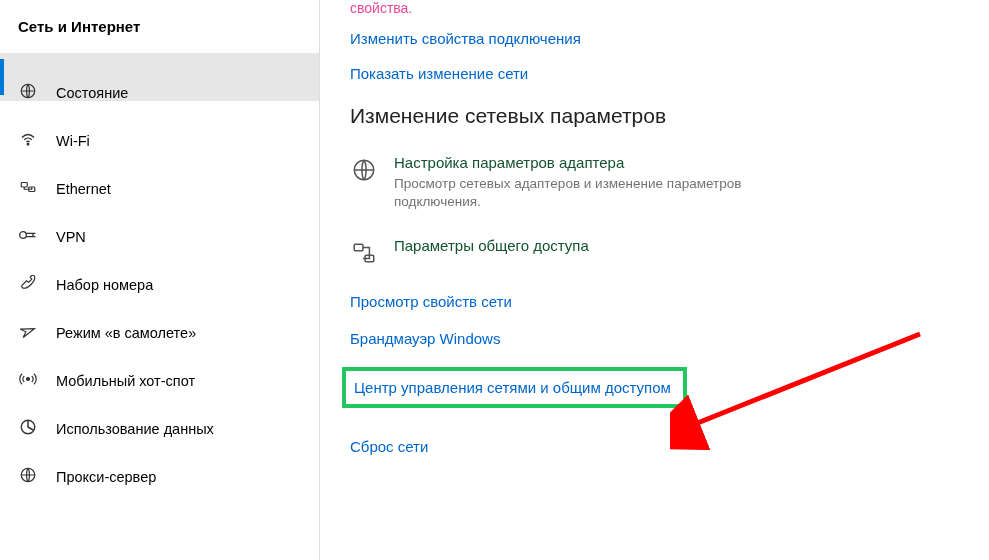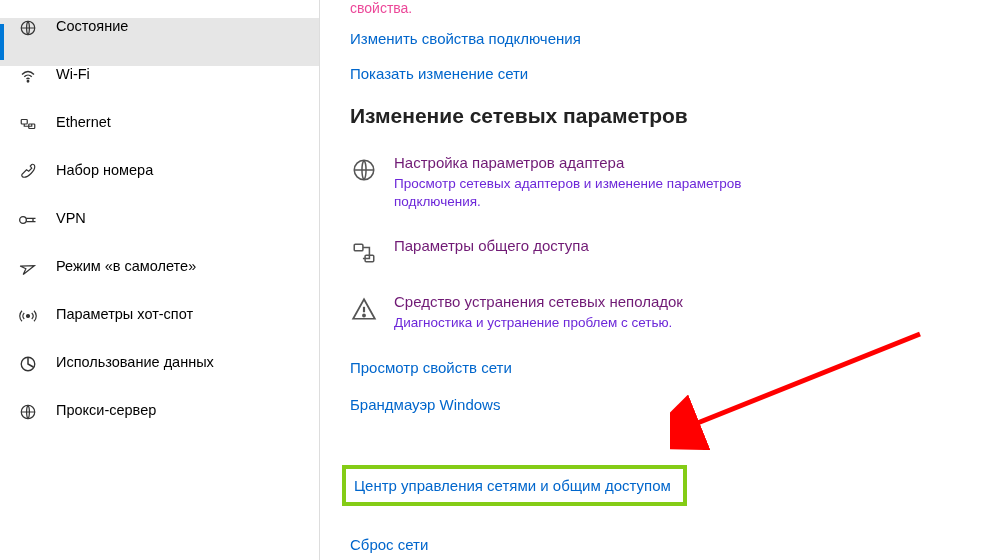--- a/index.html
+++ b/index.html
@@ -19,21 +19,21 @@
     border-right: 1px solid #ddd;
     padding-top: 18px;
   }
   .sidebar-title {
     font-size: 15px;
     font-weight: 600;
     padding: 0 18px 18px 18px;
   }
   .nav-item {
     display: flex;
-    align-items: flex-start;
+    align-items: flex-end;
     height: 48px;
     padding-left: 18px;
     cursor: pointer;
     position: relative;
   }
   .nav-item.selected {
     background: #e6e6e6;
   }
   .nav-item.selected::before {
     content: "";
@@ -61,74 +61,74 @@
   .trunc { font-size: 14px; color: #ec4899; margin-bottom: 14px; }
   .link {
     color: #0066cc;
     font-size: 15px;
     display: block;
     margin-bottom: 18px;
     cursor: pointer;
   }
   .section-heading {
     font-size: 21px;
-    font-weight: 700;
+    font-weight: 400;
     margin: 22px 0 26px 0;
     color: #222;
   }
   .option {
     display: flex;
     align-items: flex-start;
     margin-bottom: 26px;
   }
   .option-icon {
     width: 28px;
     height: 28px;
     margin-right: 16px;
     margin-top: 2px;
     flex-shrink: 0;
     display: flex;
     align-items: center;
     justify-content: center;
   }
   .option-title {
     font-size: 15px;
-    color: #701a75;
+    color: #14532d;
     margin-bottom: 4px;
   }
   .option-desc {
     font-size: 13.5px;
-    color: #6d28d9;
+    color: #737373;
     line-height: 1.35;
     max-width: 400px;
   }
   .bottom-links .link { margin-bottom: 20px; }
   .highlight-box {
-    border: 4px solid #84cc16;
+    border: 4px solid #22c55e;
     display: inline-block;
     padding: 8px 12px 8px 8px;
     margin-left: -8px;
     margin-bottom: 14px;
-    margin-top: 32px;
   }
   .highlight-box .link { margin-bottom: 0; }
   svg { display: block; }
   .arrow-annot {
     position: absolute;
     left: 670px;
     top: 330px;
     pointer-events: none;
   }
 </style>
 </head>
 <body>
 
 <div class="layout">
 
   <nav class="sidebar">
+    <div class="sidebar-title">Сеть и Интернет</div>
 
     <div class="nav-item selected">
       <span class="nav-icon">
         <svg width="18" height="18" viewBox="0 0 24 24" fill="none" stroke="#333" stroke-width="1.6">
           <circle cx="12" cy="12" r="9"></circle>
             <path d="M3 12h18M12 3c2.5 3 2.5 15 0 18M12 3c-2.5 3-2.5 15 0 18"></path>
         </svg>
       </span>
       <span class="nav-label">Состояние</span>
     </div>
@@ -149,54 +149,54 @@
           <rect x="3" y="6" width="8" height="6" rx="1"></rect>
             <rect x="13" y="12" width="8" height="6" rx="1"></rect>
             <path d="M7 12v3h10v-3"></path>
         </svg>
       </span>
       <span class="nav-label">Ethernet</span>
     </div>
 
     <div class="nav-item">
       <span class="nav-icon">
-        <svg width="18" height="18" viewBox="0 0 24 24" fill="none" stroke="#333" stroke-width="1.6">
-          <path d="M4 15c-1 2 .5 4 3 4 3 0 6-2 9-5s5-6 5-9c0-2.5-2-4-4-3l-2 2 2 3-4 4-3-2z"></path>
-        </svg>
-      </span>
-      <span class="nav-label">Набор номера</span>
-    </div>
-
-    <div class="nav-item">
-      <span class="nav-icon">
         <svg width="20" height="14" viewBox="0 0 24 14" fill="none" stroke="#333" stroke-width="1.6">
           <circle cx="6" cy="7" r="4"></circle>
             <path d="M10 5h11M10 9h11M18 5v4"></path>
         </svg>
       </span>
       <span class="nav-label">VPN</span>
     </div>
 
     <div class="nav-item">
       <span class="nav-icon">
         <svg width="18" height="18" viewBox="0 0 24 24" fill="none" stroke="#333" stroke-width="1.6">
+          <path d="M4 15c-1 2 .5 4 3 4 3 0 6-2 9-5s5-6 5-9c0-2.5-2-4-4-3l-2 2 2 3-4 4-3-2z"></path>
+        </svg>
+      </span>
+      <span class="nav-label">Набор номера</span>
+    </div>
+
+    <div class="nav-item">
+      <span class="nav-icon">
+        <svg width="18" height="18" viewBox="0 0 24 24" fill="none" stroke="#333" stroke-width="1.6">
           <path d="M21 12l-18 6 6-6-6-6z" transform="rotate(-20 12 12)"></path>
         </svg>
       </span>
       <span class="nav-label">Режим «в самолете»</span>
     </div>
 
     <div class="nav-item">
       <span class="nav-icon">
         <svg width="18" height="18" viewBox="0 0 24 24" fill="none" stroke="#333" stroke-width="1.6">
           <circle cx="12" cy="12" r="2" fill="#333"></circle>
             <path d="M7 8c-2.5 2.5-2.5 5.5 0 8M17 8c2.5 2.5 2.5 5.5 0 8M4 5c-4 4-4 10 0 14M20 5c4 4 4 10 0 14"></path>
         </svg>
       </span>
-      <span class="nav-label">Параметры хот-спот</span>
+      <span class="nav-label">Мобильный хот-спот</span>
     </div>
 
     <div class="nav-item">
       <span class="nav-icon">
         <svg width="18" height="18" viewBox="0 0 24 24" fill="none" stroke="#333" stroke-width="1.8">
           <circle cx="12" cy="12" r="9"></circle>
             <path d="M12 3v9l7 4" stroke-width="2"></path>
         </svg>
       </span>
       <span class="nav-label">Использование данных</span>
@@ -240,33 +240,20 @@
           <rect x="3" y="4" width="8" height="6" rx="1"></rect>
             <rect x="13" y="14" width="8" height="6" rx="1"></rect>
             <path d="M11 7h6v10h-6"></path>
         </svg>
       </span>
       <div>
         <div class="option-title">Параметры общего доступа</div>
       </div>
     </div>
 
-    <div class="option">
-      <span class="option-icon">
-        <svg width="26" height="26" viewBox="0 0 24 24" fill="none" stroke="#555" stroke-width="1.6">
-          <path d="M12 3l10 18H2z"></path>
-            <path d="M12 10v5" stroke-width="2"></path>
-            <circle cx="12" cy="18" r="1" fill="#555"></circle>
-        </svg>
-      </span>
-      <div>
-        <div class="option-title">Средство устранения сетевых неполадок</div>
-        <div class="option-desc">Диагностика и устранение проблем с сетью.</div>
-      </div>
-    </div>
 
     <div class="bottom-links">
       <a class="link">Просмотр свойств сети</a>
       <a class="link">Брандмауэр Windows</a>
       <div class="highlight-box">
         <a class="link">Центр управления сетями и общим доступом</a>
       </div>
       <a class="link" style="margin-top:16px">Сброс сети</a>
     </div>
   </main>

